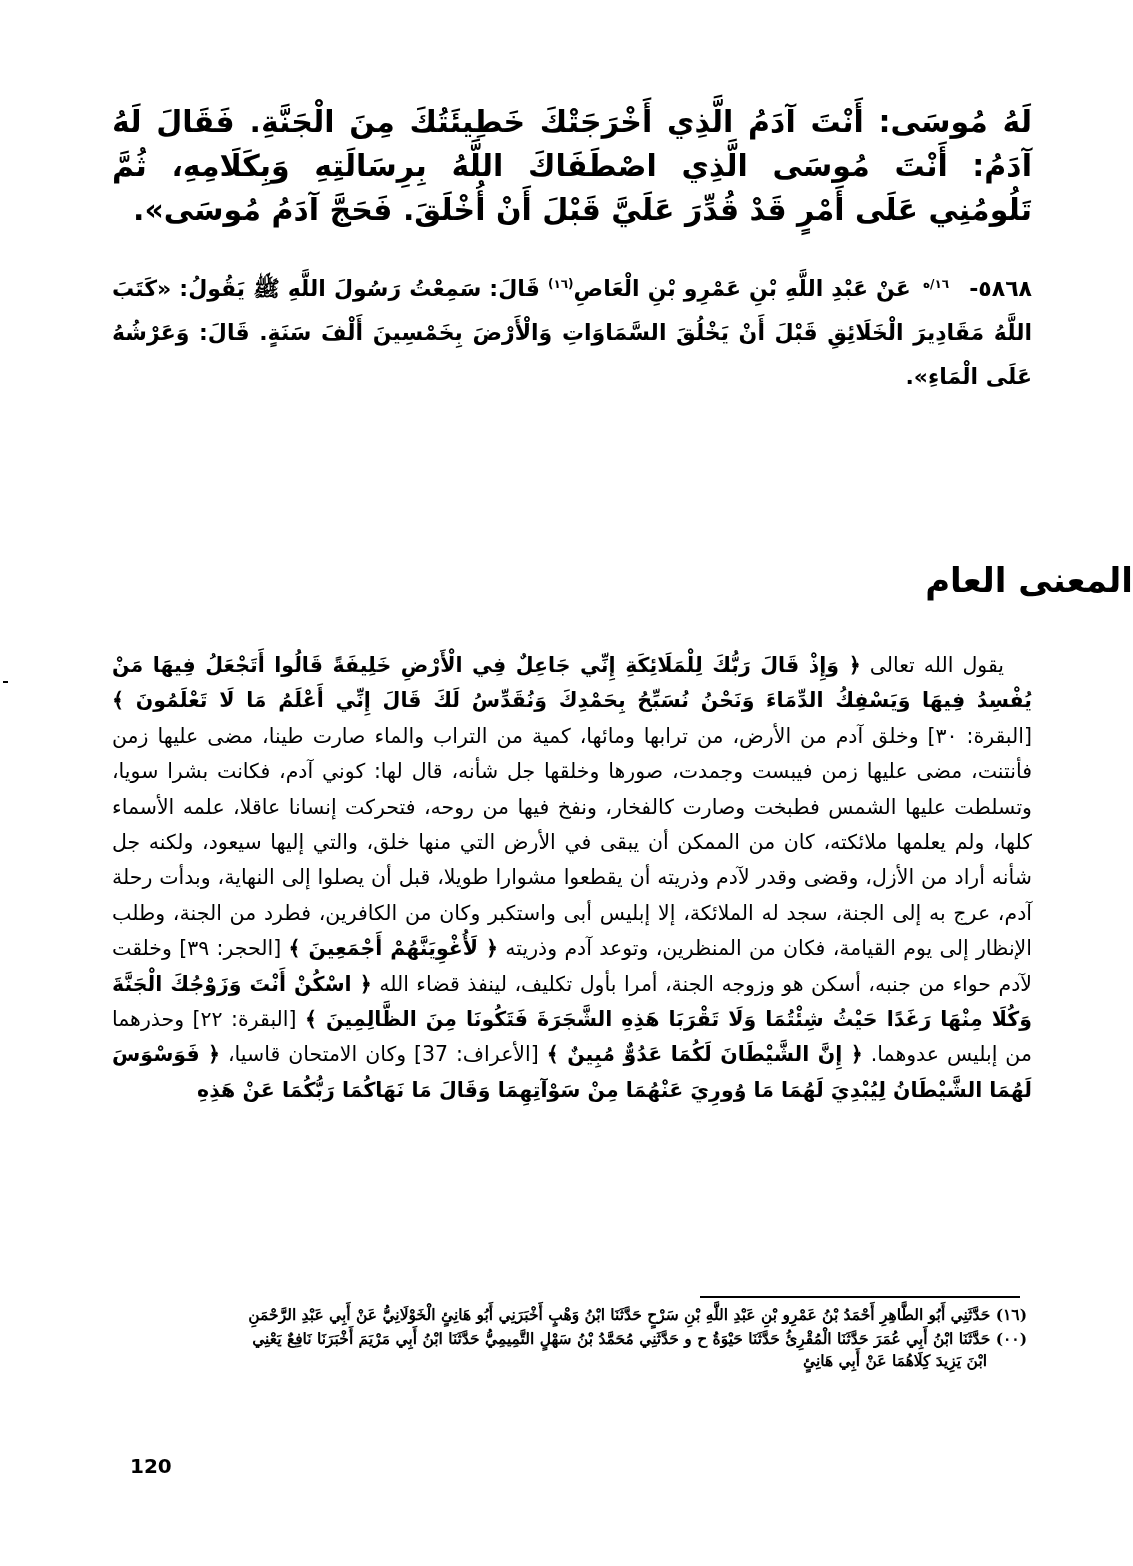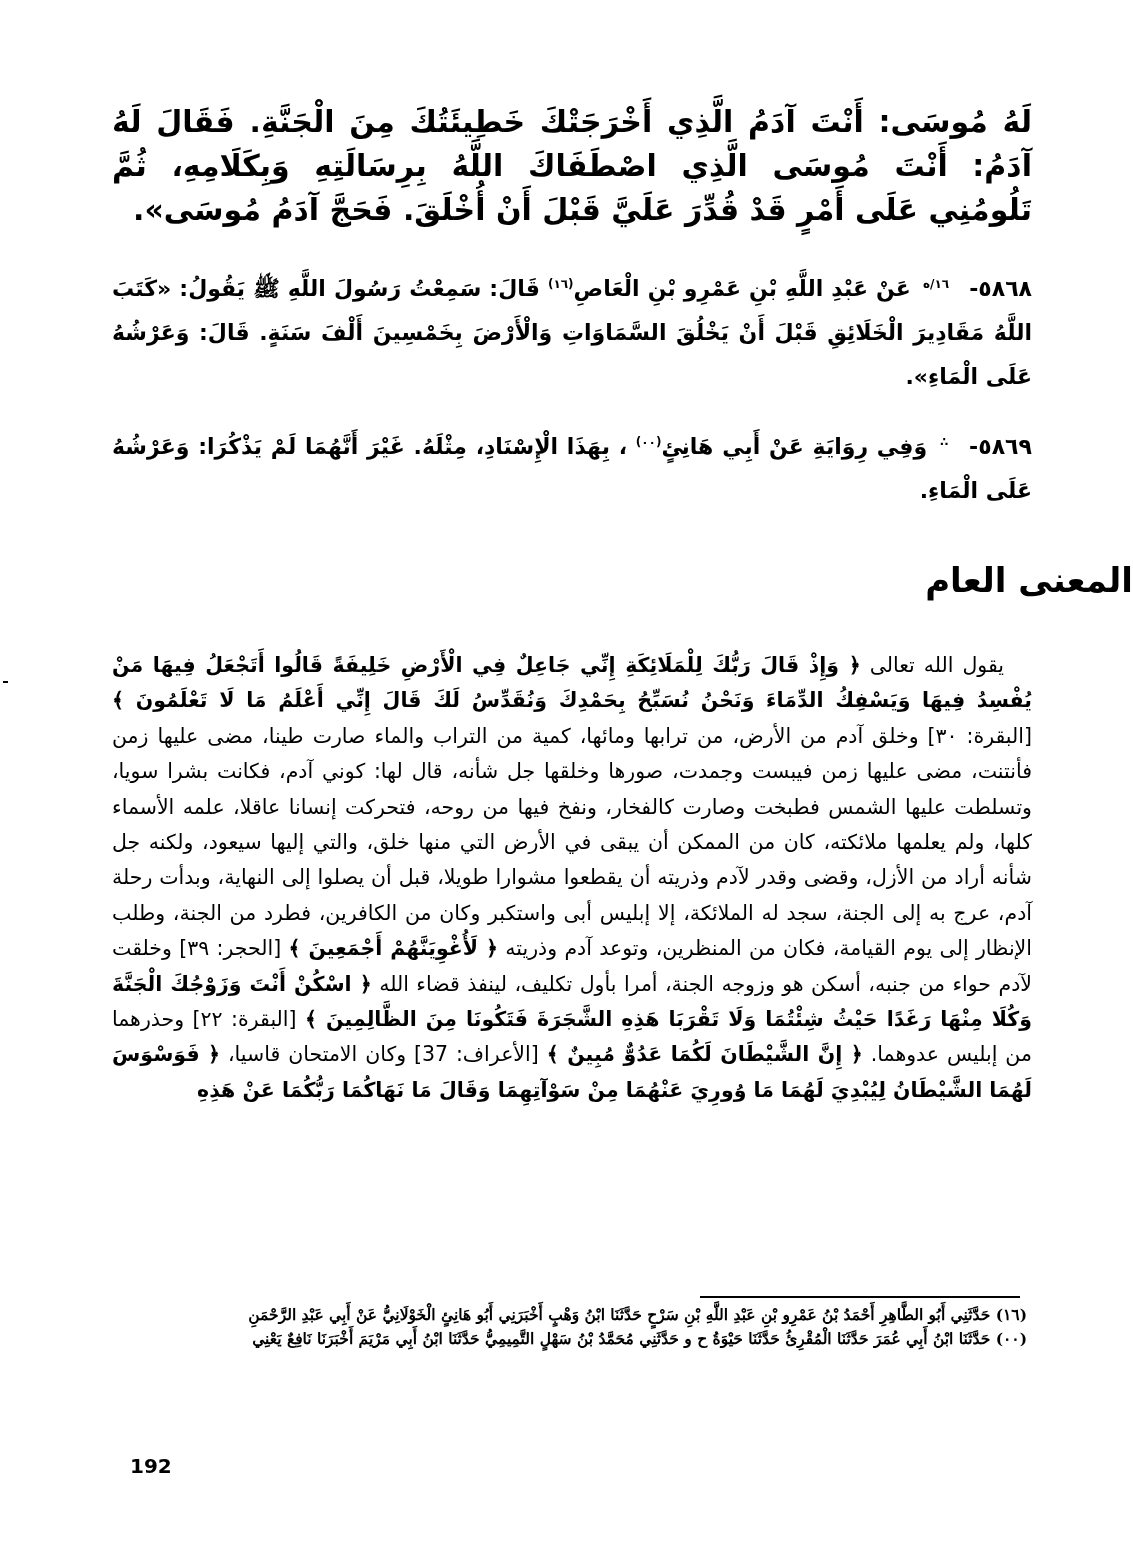--- a/index.html
+++ b/index.html
@@ -57,26 +57,20 @@
     <span>لَهُ مُوسَى: أَنْتَ آدَمُ الَّذِي أَخْرَجَتْكَ خَطِيئَتُكَ مِنَ الْجَنَّةِ. فَقَالَ لَهُ آدَمُ: أَنْتَ مُوسَى الَّذِي اصْطَفَاكَ اللَّهُ بِرِسَالَتِهِ وَبِكَلَامِهِ، ثُمَّ تَلُومُنِي عَلَى أَمْرٍ قَدْ قُدِّرَ عَلَيَّ قَبْلَ أَنْ أُخْلَقَ. فَحَجَّ آدَمُ مُوسَى».</span>
   </div>
 
   <div class="text-block hadith-b">
     <span class="num">٥٨٦٨-</span>
     <span class="sym">١٦/ه</span>
     <span>عَنْ عَبْدِ اللَّهِ بْنِ عَمْرِو بْنِ الْعَاصِ</span><span class="fnref">(١٦)</span>
     <span>قَالَ: سَمِعْتُ رَسُولَ اللَّهِ ﷺ يَقُولُ: «كَتَبَ اللَّهُ مَقَادِيرَ الْخَلَائِقِ قَبْلَ أَنْ يَخْلُقَ السَّمَاوَاتِ وَالْأَرْضَ بِخَمْسِينَ أَلْفَ سَنَةٍ. قَالَ: وَعَرْشُهُ عَلَى الْمَاءِ».</span>
   </div>
 
-  <div class="text-block hadith-c">
-    <span class="num">٥٨٦٩-</span>
-    <span class="sym">∴</span>
-    <span>وَفِي رِوَايَةِ عَنْ أَبِي هَانِئٍ</span><span class="fnref">(٠٠)</span>
-    <span>، بِهَذَا الْإِسْنَادِ، مِثْلَهُ. غَيْرَ أَنَّهُمَا لَمْ يَذْكُرَا: وَعَرْشُهُ عَلَى الْمَاءِ.</span>
-  </div>
 
   <div class="section-title">المعنى العام</div>
 
   <div class="text-block body-text">
     <span class="indent"></span><span>يقول الله تعالى</span>
     <span class="q">﴿ وَإِذْ قَالَ رَبُّكَ لِلْمَلَائِكَةِ إِنِّي جَاعِلٌ فِي الْأَرْضِ خَلِيفَةً قَالُوا أَتَجْعَلُ فِيهَا مَنْ يُفْسِدُ فِيهَا وَيَسْفِكُ الدِّمَاءَ وَنَحْنُ نُسَبِّحُ بِحَمْدِكَ وَنُقَدِّسُ لَكَ قَالَ إِنِّي أَعْلَمُ مَا لَا تَعْلَمُونَ ﴾</span>
     <span>[البقرة: ٣٠] وخلق آدم من الأرض، من ترابها ومائها، كمية من التراب والماء صارت طينا، مضى عليها زمن فأنتنت، مضى عليها زمن فيبست وجمدت، صورها وخلقها جل شأنه، قال لها: كوني آدم، فكانت بشرا سويا، وتسلطت عليها الشمس فطبخت وصارت كالفخار، ونفخ فيها من روحه، فتحركت إنسانا عاقلا، علمه الأسماء كلها، ولم يعلمها ملائكته، كان من الممكن أن يبقى في الأرض التي منها خلق، والتي إليها سيعود، ولكنه جل شأنه أراد من الأزل، وقضى وقدر لآدم وذريته أن يقطعوا مشوارا طويلا، قبل أن يصلوا إلى النهاية، وبدأت رحلة آدم، عرج به إلى الجنة، سجد له الملائكة، إلا إبليس أبى واستكبر وكان من الكافرين، فطرد من الجنة، وطلب الإنظار إلى يوم القيامة، فكان من المنظرين، وتوعد آدم وذريته</span>
     <span class="q">﴿ لَأُغْوِيَنَّهُمْ أَجْمَعِينَ ﴾</span>
     <span>[الحجر: ٣٩] وخلقت لآدم حواء من جنبه، أسكن هو وزوجه الجنة، أمرا بأول تكليف، لينفذ قضاء الله</span>
     <span class="q">﴿ اسْكُنْ أَنْتَ وَزَوْجُكَ الْجَنَّةَ وَكُلَا مِنْهَا رَغَدًا حَيْثُ شِئْتُمَا وَلَا تَقْرَبَا هَذِهِ الشَّجَرَةَ فَتَكُونَا مِنَ الظَّالِمِينَ ﴾</span>
@@ -89,17 +83,18 @@
   <div class="divider"></div>
 
   <div class="footnotes">
     <div class="footnote">
       <span>(١٦)</span>
       <span>حَدَّثَنِي أَبُو الطَّاهِرِ أَحْمَدُ بْنُ عَمْرِو بْنِ عَبْدِ اللَّهِ بْنِ سَرْحٍ حَدَّثَنَا ابْنُ وَهْبٍ أَخْبَرَنِي أَبُو هَانِئٍ الْخَوْلَانِيُّ عَنْ أَبِي عَبْدِ الرَّحْمَنِ</span>
     </div>
     <div class="footnote">
       <span>(٠٠)</span>
       <span>حَدَّثَنَا ابْنُ أَبِي عُمَرَ حَدَّثَنَا الْمُقْرِئُ حَدَّثَنَا حَيْوَةُ ح و حَدَّثَنِي مُحَمَّدُ بْنُ سَهْلٍ التَّمِيمِيُّ حَدَّثَنَا ابْنُ أَبِي مَرْيَمَ أَخْبَرَنَا نَافِعٌ يَعْنِي</span>
+      <span class="cont">ابْنَ يَزِيدَ كِلَاهُمَا عَنْ أَبِي هَانِئٍ</span>
     </div>
   </div>
 
-  <div class="page-number">192</div>
+  <div class="page-number">120</div>
 </div>
 
 </body></html>

